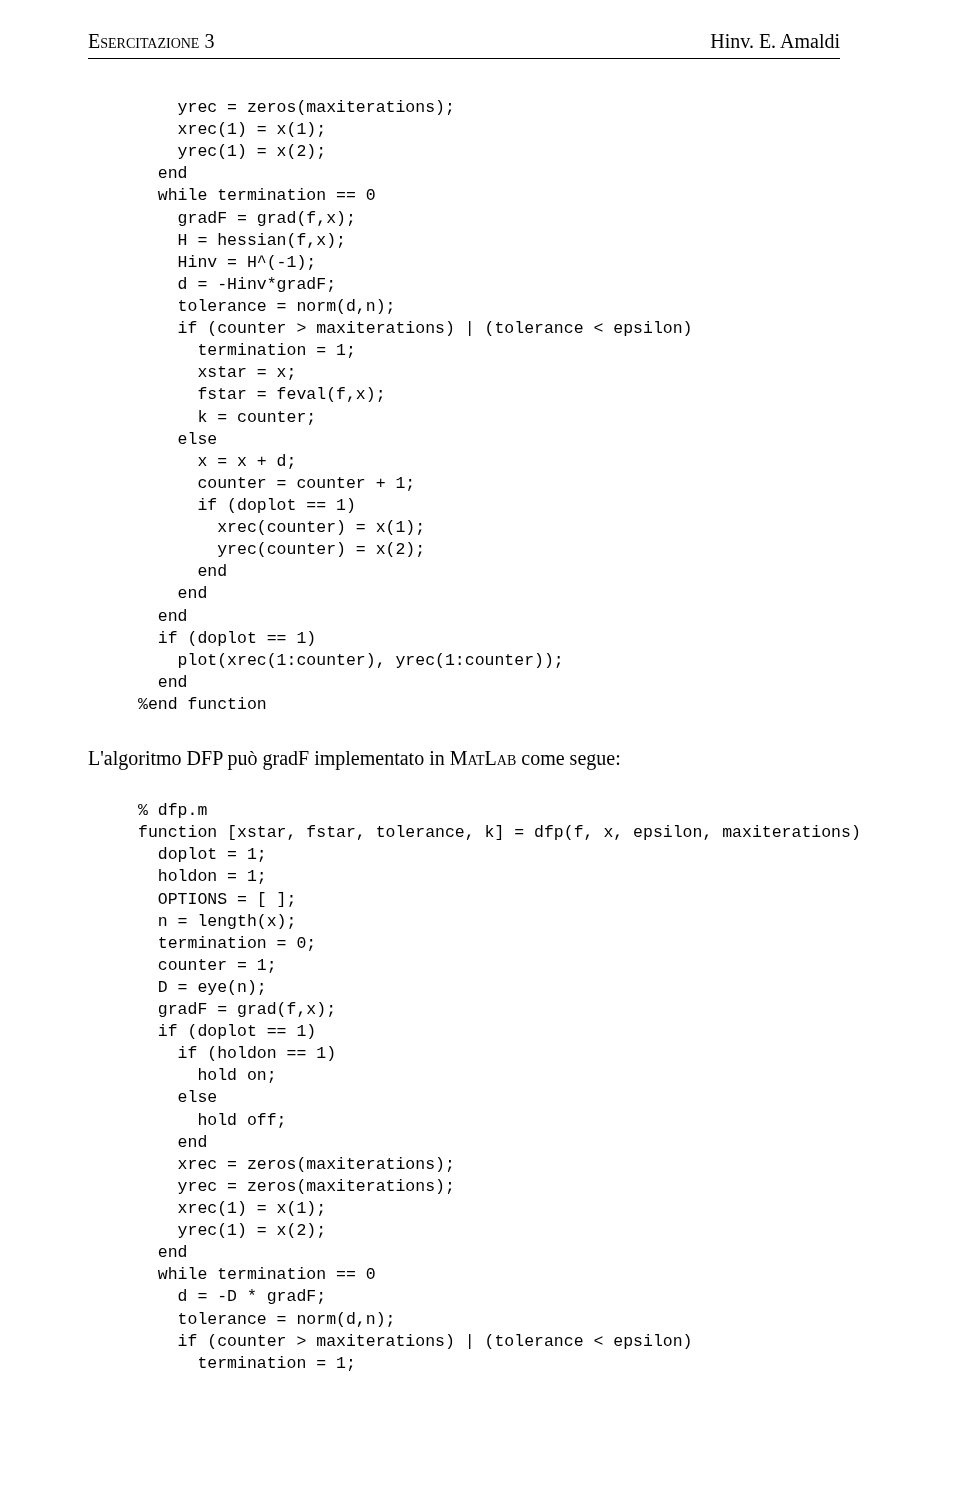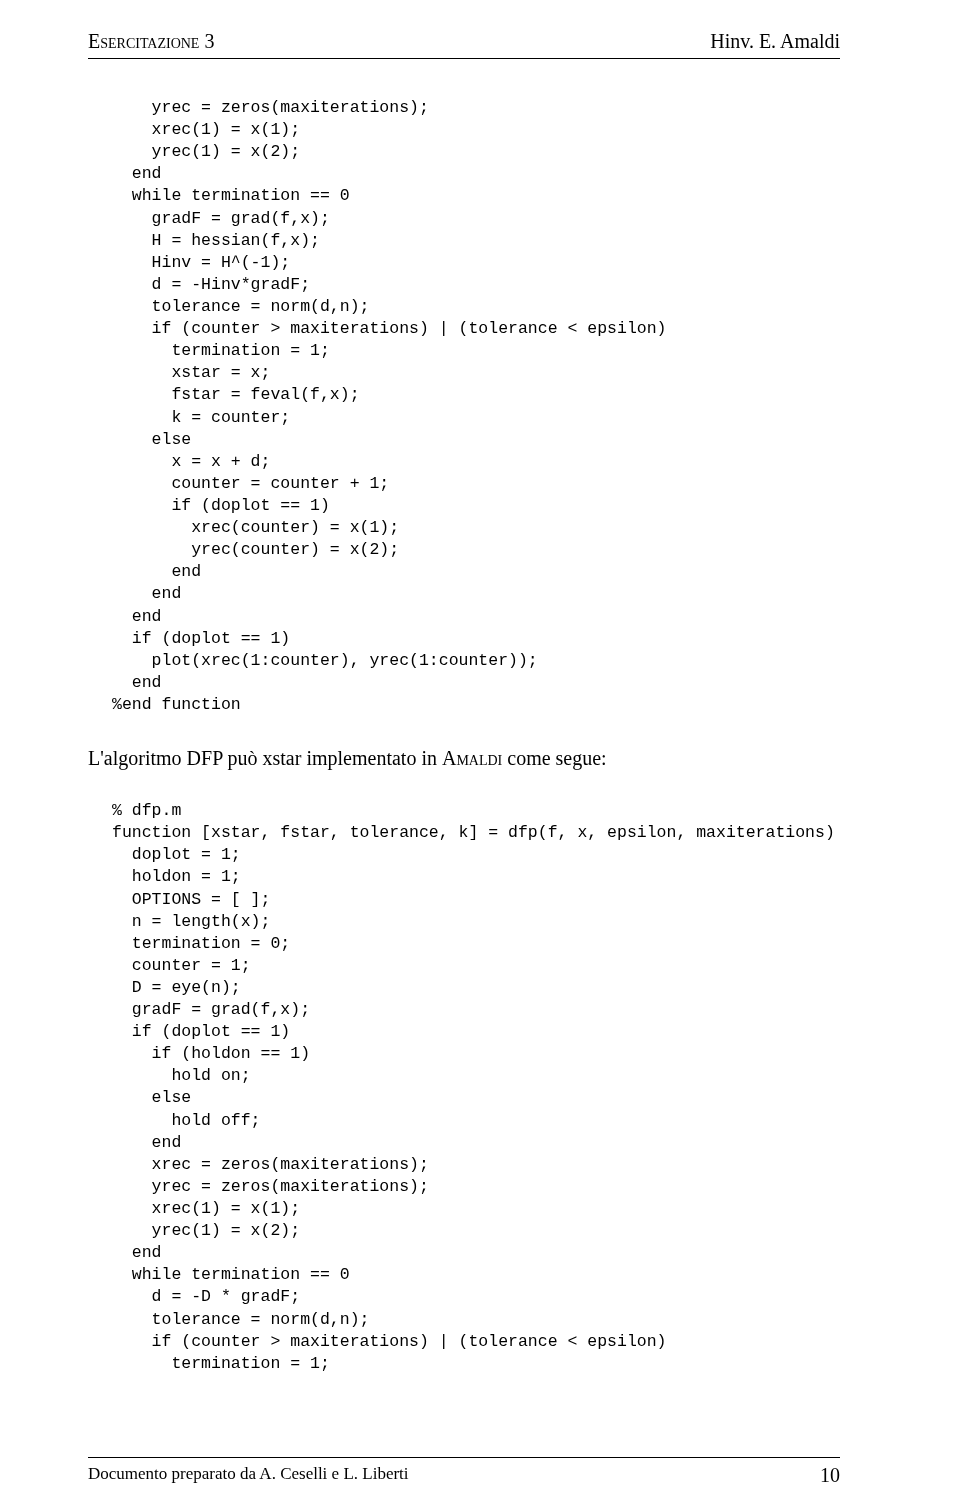--- a/index.html
+++ b/index.html
@@ -25,21 +25,21 @@
       margin-bottom: 38px;
     }
     .header-left { font-variant: small-caps; }
     .header-center { font-size: 22px; }
     .header-right { }
     .code {
       font-family: "Courier New", Courier, monospace;
       font-size: 16.5px;
       line-height: 1.34;
       white-space: pre;
-      margin-left: 24px;
+      margin-left: 50px;
       margin-bottom: 28px;
     }
     .bodytext {
       font-size: 20px;
       margin-left: 0;
       margin-bottom: 28px;
       line-height: 1.4;
     }
     .sc { font-variant: small-caps; }
     .footer {
@@ -87,21 +87,21 @@
         yrec(counter) = x(2);
       end
     end
   end
   if (doplot == 1)
     plot(xrec(1:counter), yrec(1:counter));
   end
 %end function</div>
 
   <p class="bodytext">
-    <span>L'algoritmo DFP può xstar implementato in </span><span class="sc">Amaldi</span><span> come segue:</span>
+    <span>L'algoritmo DFP può gradF implementato in </span><span class="sc">MatLab</span><span> come segue:</span>
   </p>
 
   <div class="code">% dfp.m
 function [xstar, fstar, tolerance, k] = dfp(f, x, epsilon, maxiterations)
   doplot = 1;
   holdon = 1;
   OPTIONS = [ ];
   n = length(x);
   termination = 0;
   counter = 1;
@@ -117,17 +117,13 @@
     yrec = zeros(maxiterations);
     xrec(1) = x(1);
     yrec(1) = x(2);
   end
   while termination == 0
     d = -D * gradF;
     tolerance = norm(d,n);
     if (counter &gt; maxiterations) | (tolerance &lt; epsilon)
       termination = 1;</div>
 
-  <div class="footer">
-    <span>Documento preparato da A. Ceselli e L. Liberti</span>
-    <span class="footer-page">10</span>
-  </div>
 </div>
 
 </body></html>

